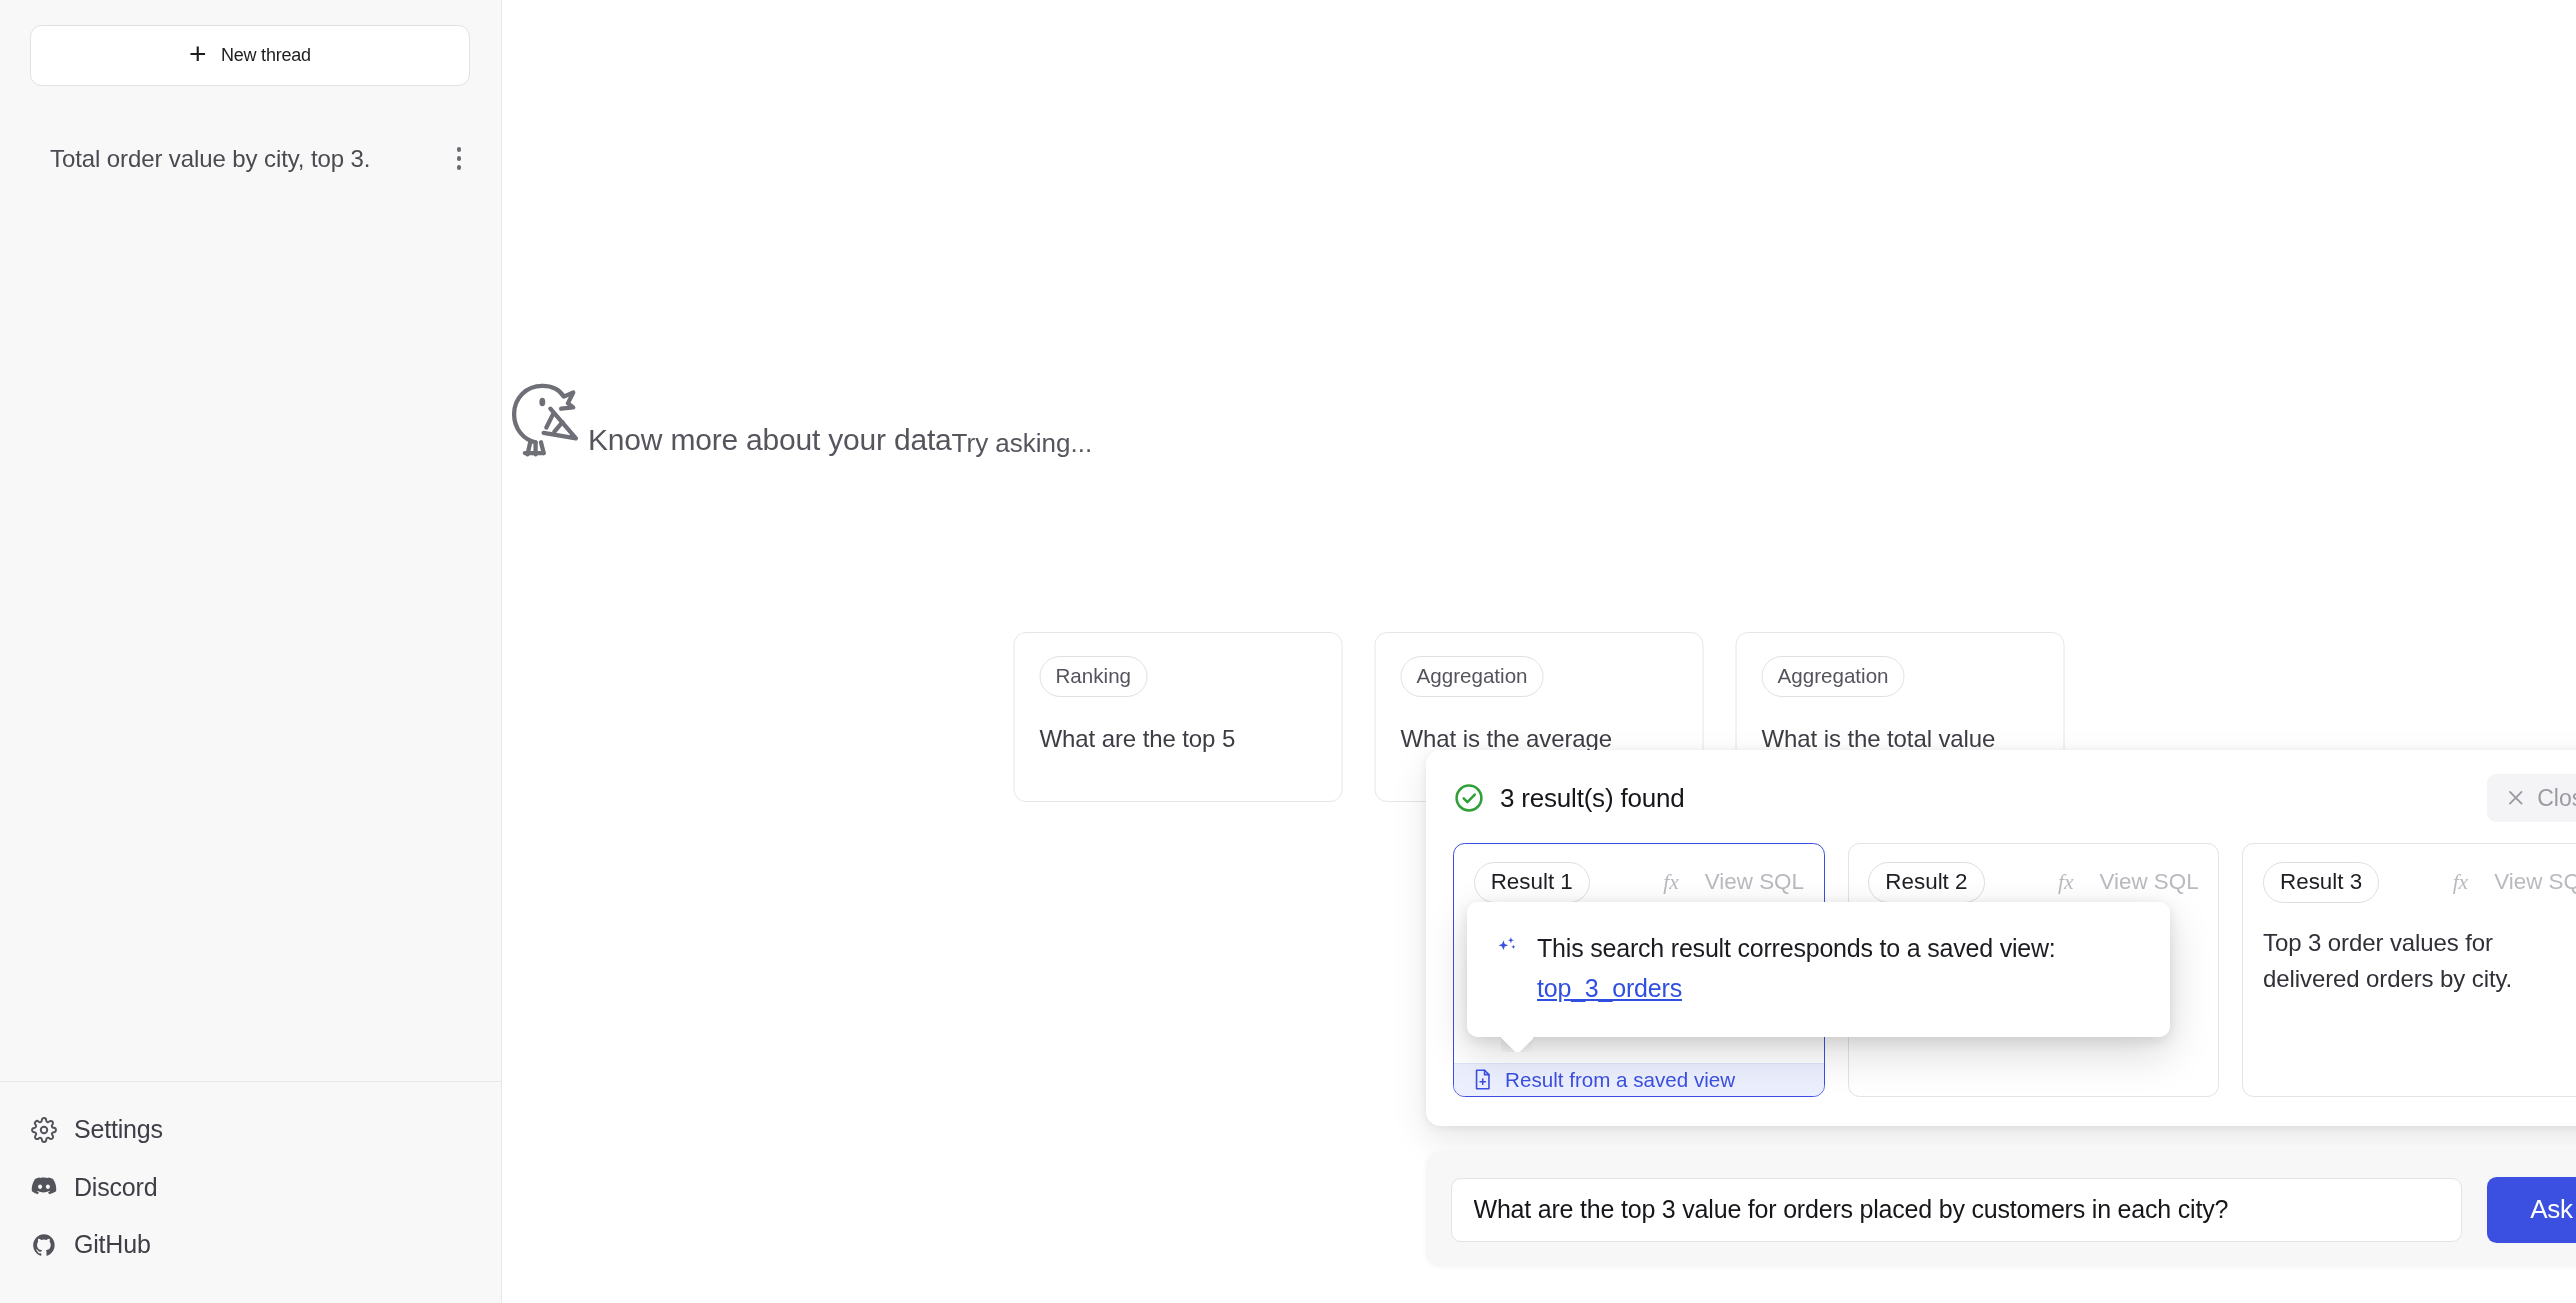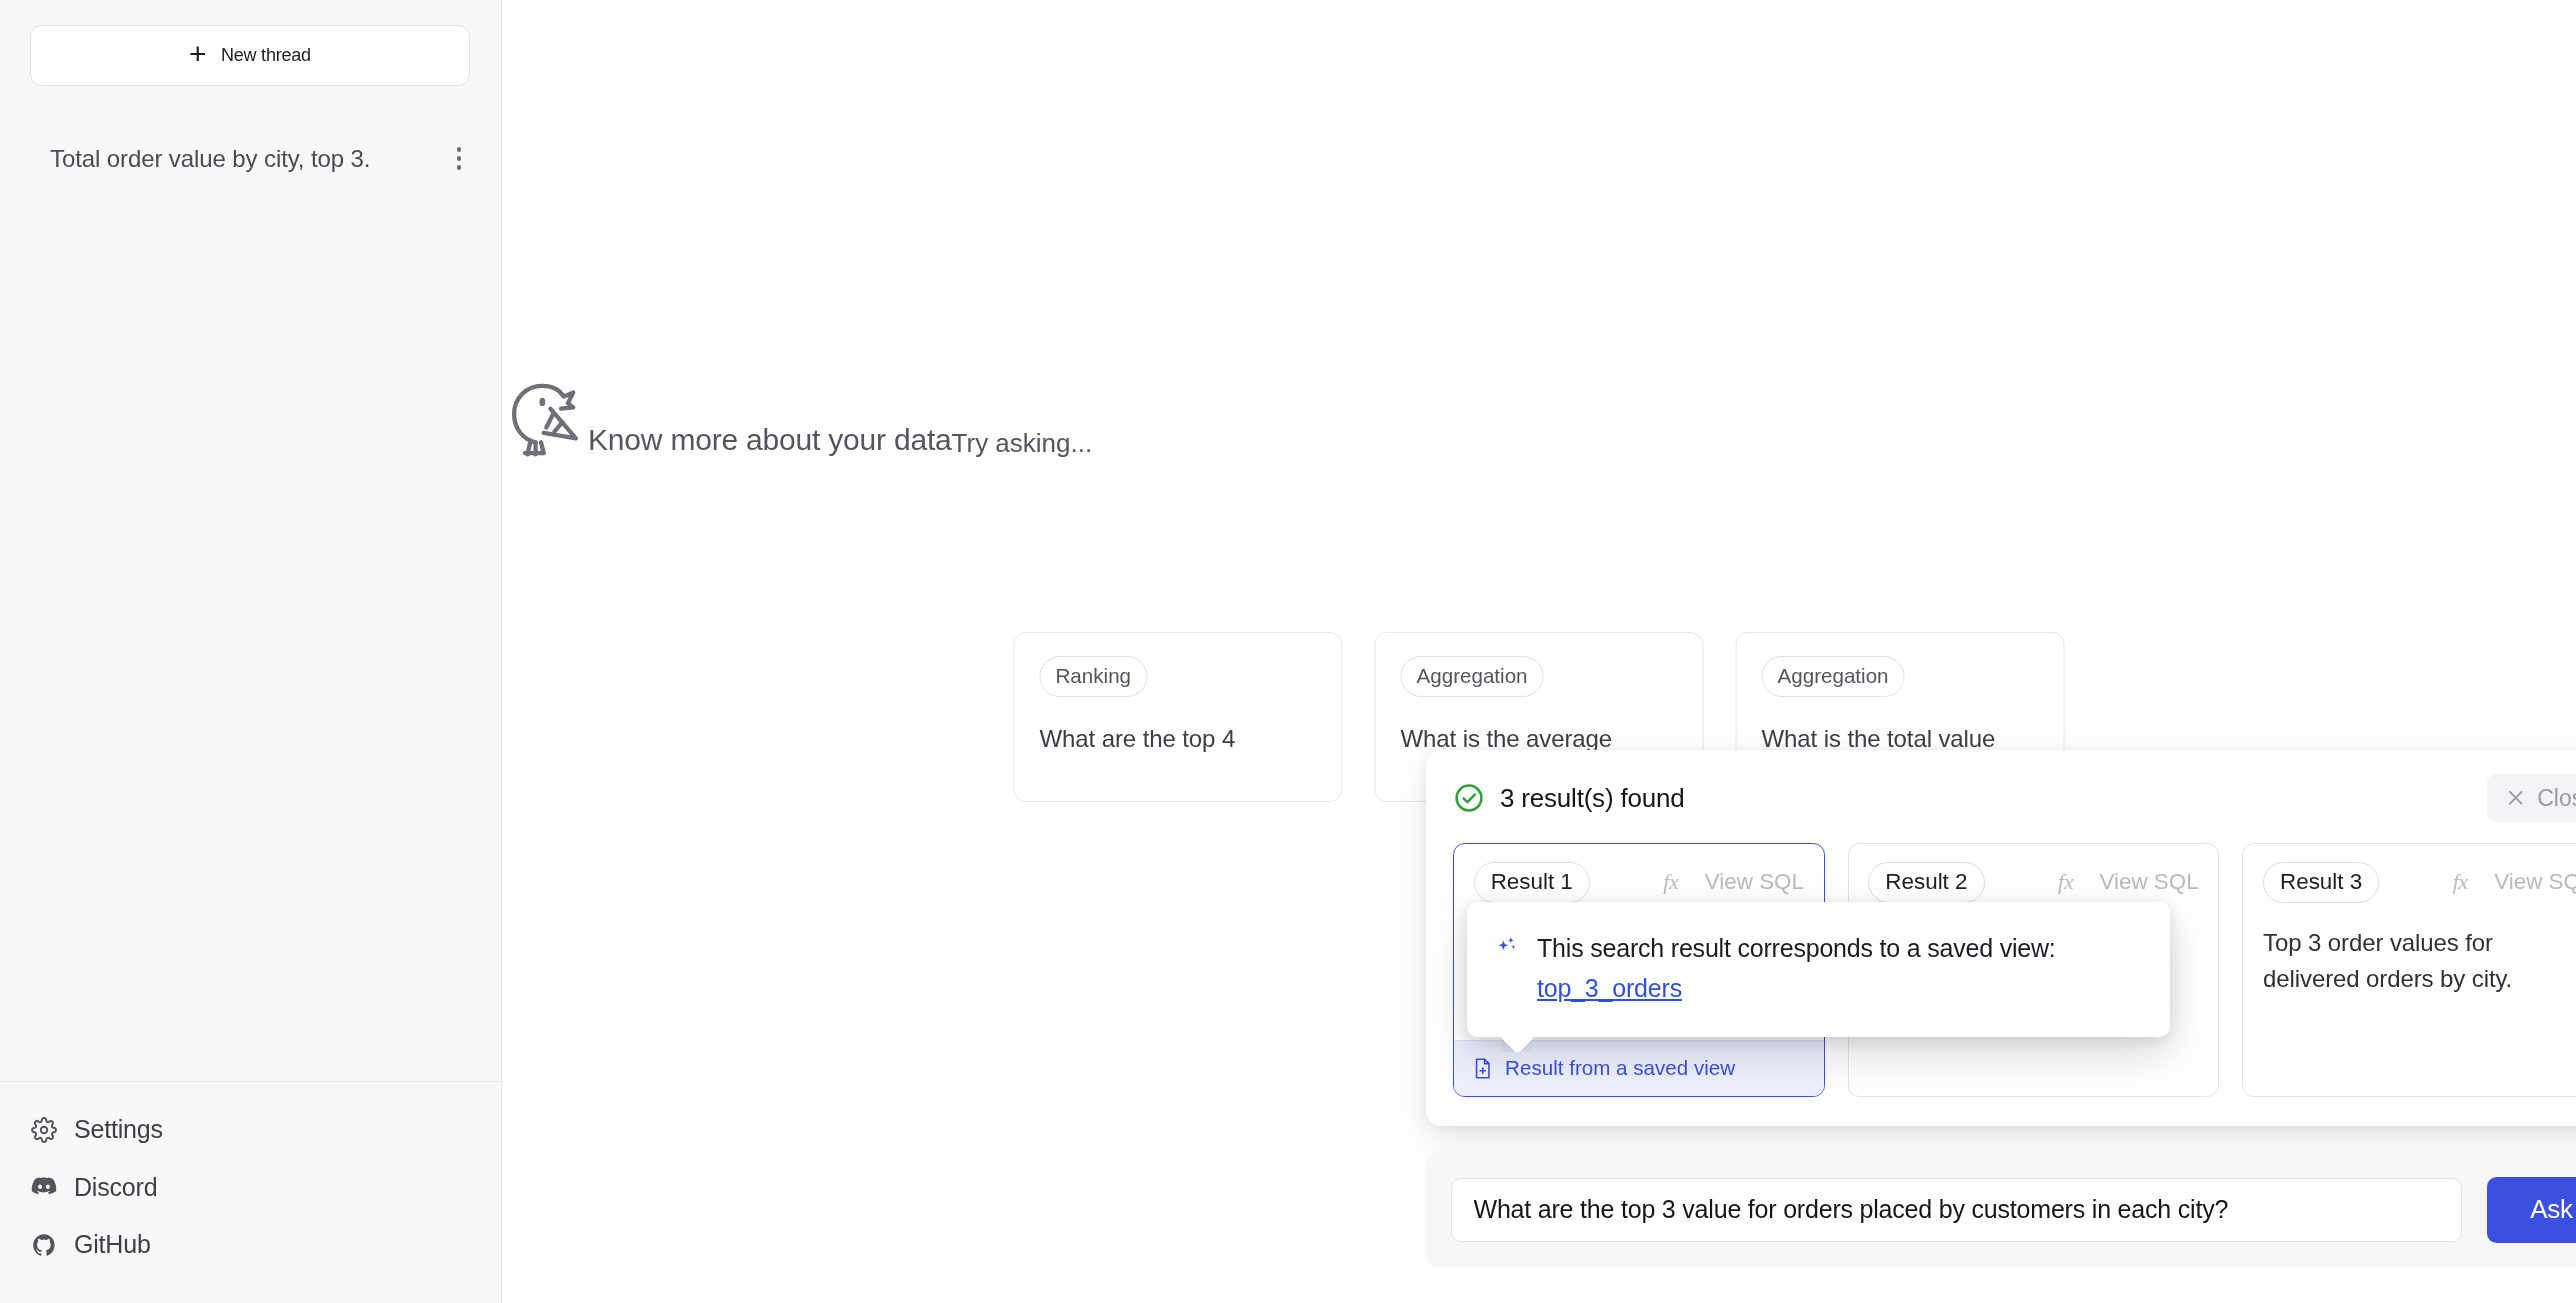--- a/index.html
+++ b/index.html
@@ -153,21 +153,21 @@
   .view-sql-label { font-size: 22.4px; color: #b9b9c0; }
   .result-body {
     padding: 21.5px 19.7px 0 19.7px;
     font-size: 24px; color: #303038; line-height: 1.52; letter-spacing: -0.1px;
     flex: 1 1 auto;
   }
   .saved-view-bar {
     background: #eceffe;
     border-top: 0.9px solid #dfe4fc;
     display: flex; align-items: center; gap: 11.6px;
-    padding: 11.6px 18px; height: 56px;
+    padding: 11.6px 18px; height: 33px;
   }
   .saved-view-bar .doc-icon { width: 21.5px; height: 23px; color: #3b50e0; flex: 0 0 21.5px; }
   .saved-view-label { font-size: 20.6px; color: #3b50e0; }
 
   
   .tooltip {
     position: absolute; left: 965px; top: 902px;
     width: 703px; padding: 27px 29px 29px 27px;
     background: #ffffff; border-radius: 10.7px;
     box-shadow: 0 3.6px 12.5px rgba(18,18,24,.10), 0 16px 43px rgba(18,18,24,.16);
@@ -282,21 +282,21 @@
           <path d="M17 57h7M24 57h7"></path>
         </svg>
       </span>
       <div class="empty-title">Know more about your data</div>
       <div class="try-asking">Try asking...</div>
     </div>
 
     <div class="suggestions">
       <div class="sugg-card">
         <span class="sugg-badge">Ranking</span>
-        <div class="sugg-text">What are the top 4</div>
+        <div class="sugg-text">What are the top 5</div>
       </div>
       <div class="sugg-card">
         <span class="sugg-badge">Aggregation</span>
         <div class="sugg-text">What is the average</div>
       </div>
       <div class="sugg-card">
         <span class="sugg-badge">Aggregation</span>
         <div class="sugg-text">What is the total value</div>
       </div>
     </div>

